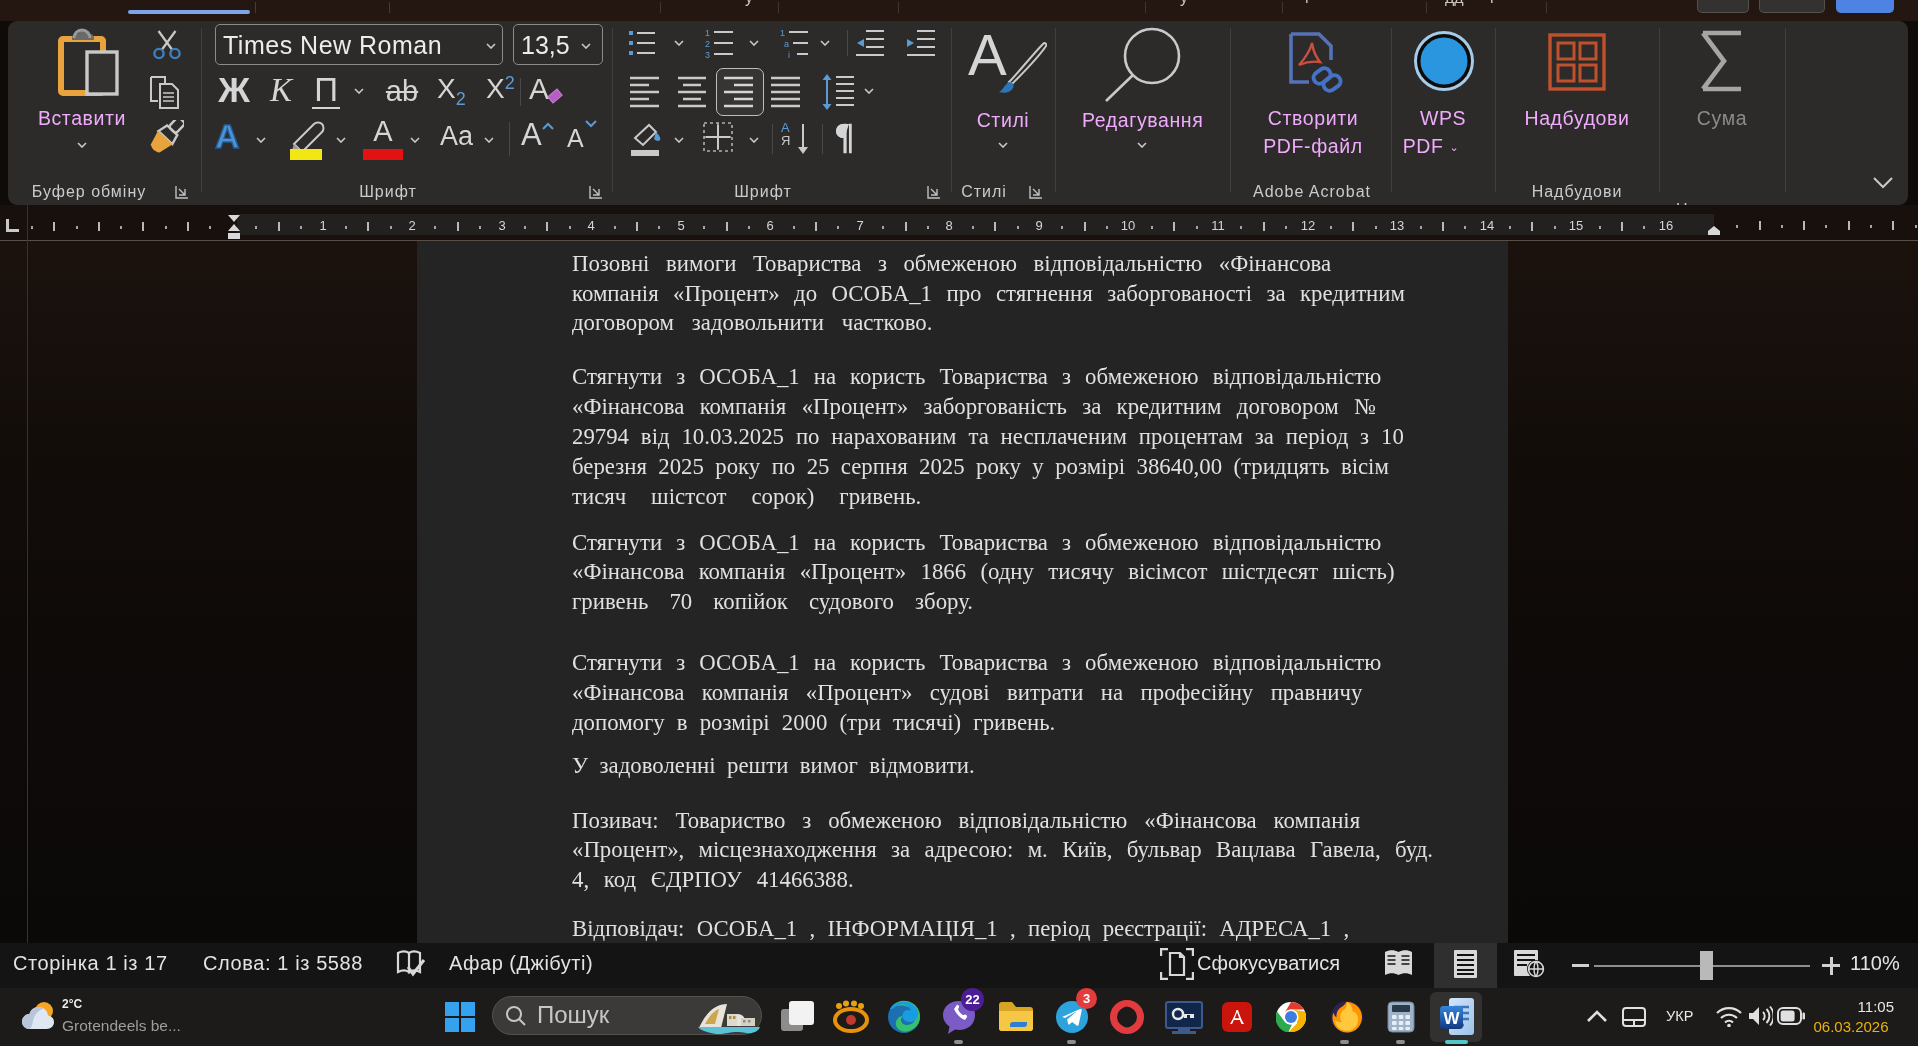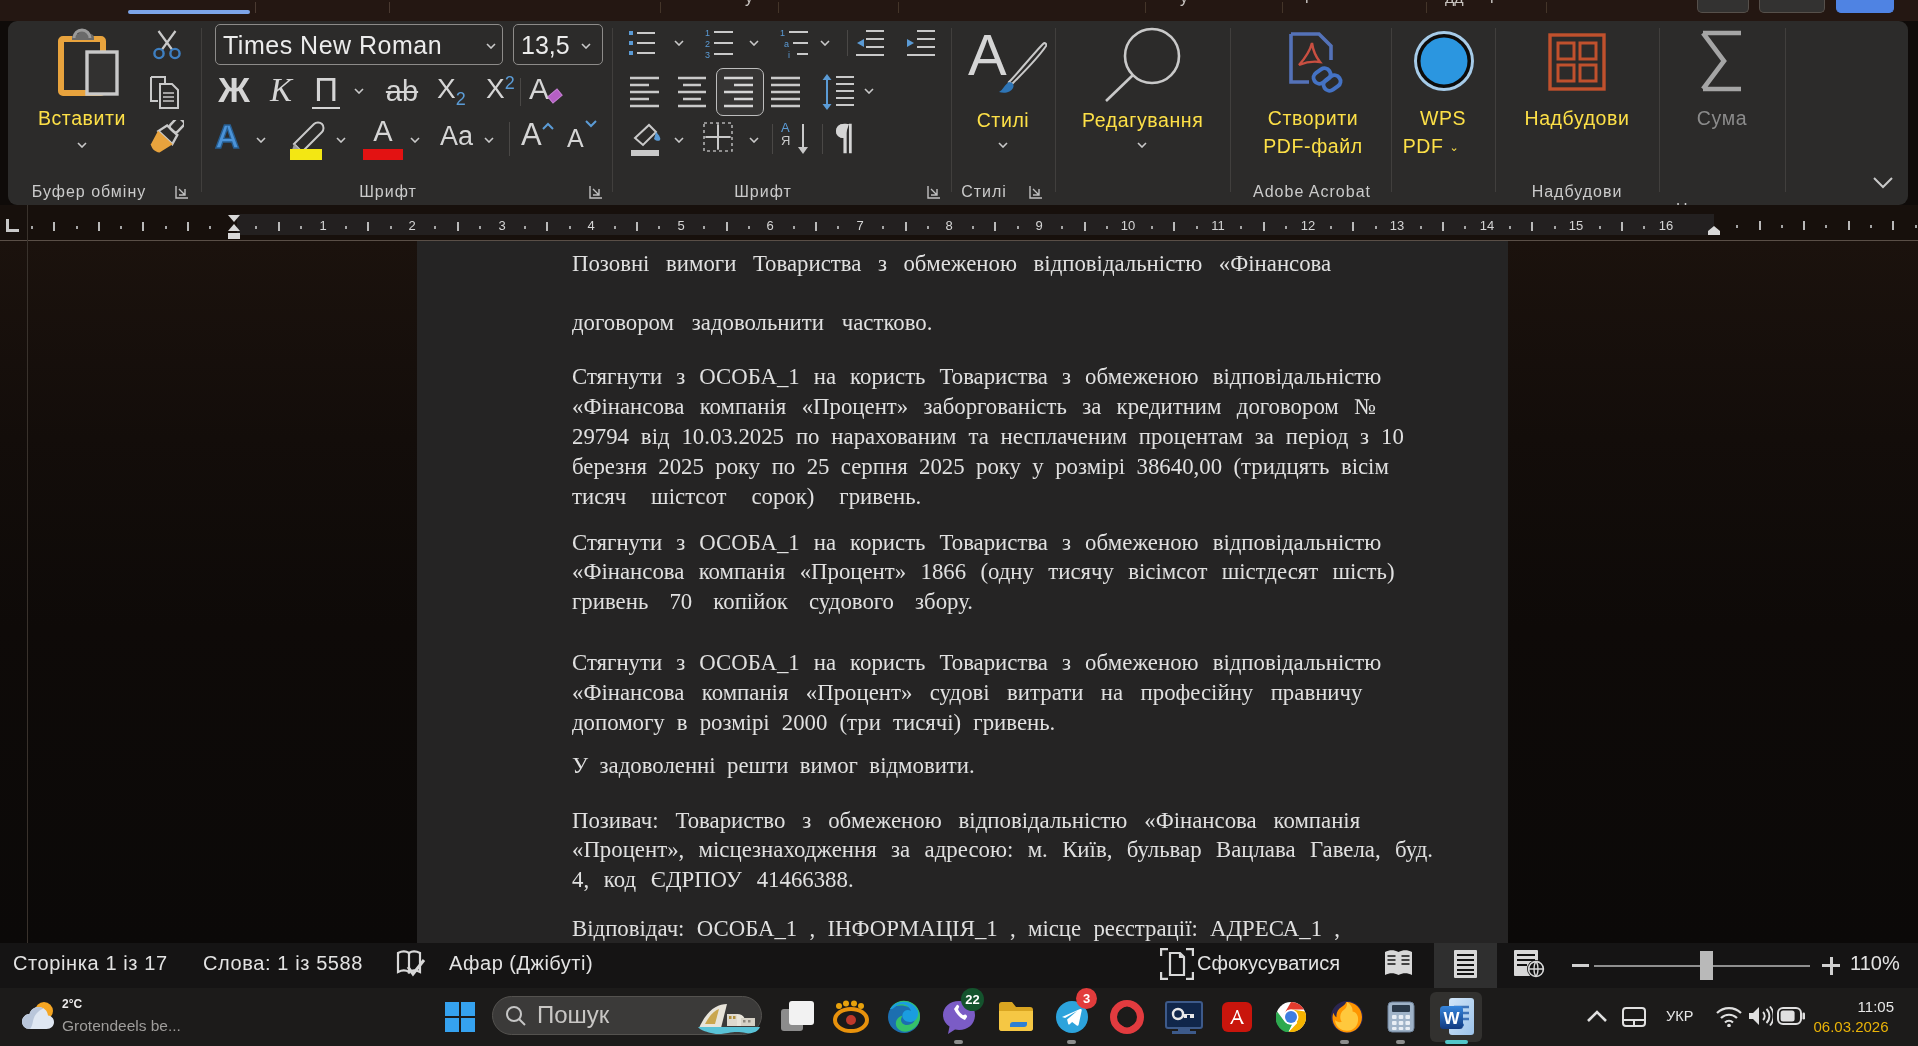--- a/index.html
+++ b/index.html
@@ -5,21 +5,21 @@
 #stage{position:relative;width:1918px;height:1046px;}
 
 #titlebar{left:0;top:0;width:1918px;height:21px;background:#241712;}
 #tabline{left:128px;top:10px;width:122px;height:4px;background:#7da4e8;border-radius:2px;}
 .tbtn{top:0;height:12px;background:#333231;border:1px solid #56504b;border-top:none;border-radius:0 0 5px 5px;}
 .tbtn.blue{background:#4f83e3;border-color:#4f83e3;}
 
 #ribbon{left:8px;top:21px;width:1900px;height:184px;background:#2c2b2a;border-radius:9px;}
 .gsep{position:absolute;width:1px;background:#413f3d;top:28px;height:164px;}
 .glabel{position:absolute;top:183px;height:18px;line-height:18px;font-size:16px;letter-spacing:1px;color:#cbcbcb;text-align:center;white-space:nowrap;}
-.biglabel{position:absolute;font-size:19.5px;letter-spacing:0.6px;height:24px;line-height:24px;color:#fde047;text-align:center;white-space:nowrap;}
+.biglabel{position:absolute;font-size:19.5px;letter-spacing:0.6px;height:24px;line-height:24px;color:#f0abfc;text-align:center;white-space:nowrap;}
 .chev{position:absolute;width:10px;height:6px;}
 </style></head><body>
 <div id="stage">
 <div class="abs" id="titlebar"></div>
 <div class="abs" id="tabline"></div>
 <div class="abs tbtn" style="left:1697px;width:50px;"></div>
 <div class="abs tbtn" style="left:1759px;width:64px;"></div>
 <div class="abs tbtn blue" style="left:1836px;width:56px;"></div>
 <div class="abs" style="left:255px;top:2px;width:1px;height:11px;background:#4a3a31"></div>
 <div class="abs" style="left:389px;top:2px;width:1px;height:11px;background:#4a3a31"></div>
@@ -388,37 +388,38 @@
 <div class="abs" style="left:1915px;top:225px;width:1.6px;height:2.8px;background:#a5a5a5;"></div>
 <svg class="abs" style="left:1707px;top:226px" width="14" height="9" viewBox="0 0 14 9">
  <path d="M7 0l6 5v4H1V5z" fill="#d8d8d8"></path>
 </svg>
 
 <div class="abs" style="left:0;top:241px;width:1918px;height:703px;background:linear-gradient(180deg,#1b120d 0%,#130d0a 28%,#0e0a08 55%,#0b0908 100%);"></div>
 <div class="abs" style="left:27px;top:205px;width:1px;height:739px;background:#39322c;"></div>
 <div class="abs" style="left:417px;top:241px;width:1091px;height:703px;background:#252424;"></div>
 <div id="doc" class="abs" style="left:572px;top:241px;width:900px;height:703px;font-family:'Liberation Serif',serif;font-size:22.8px;color:#e0e0e0;">
 <div class="abs" style="left:0;top:7.6px;line-height:29.9px;white-space:nowrap;word-spacing:10.86px;">Позовні вимоги Товариства з обмеженою відповідальністю «Фінансова</div>
+<div class="abs" style="left:0;top:37.5px;line-height:29.9px;white-space:nowrap;word-spacing:8.75px;">компанія «Процент» до ОСОБА_1 про стягнення заборгованості за кредитним</div>
 <div class="abs" style="left:0;top:67.4px;line-height:29.9px;white-space:nowrap;word-spacing:12.1px;">договором задовольнити частково.</div>
 <div class="abs" style="left:0;top:120.9px;line-height:29.9px;white-space:nowrap;word-spacing:8.34px;">Стягнути з ОСОБА_1 на користь Товариства з обмеженою відповідальністю</div>
 <div class="abs" style="left:0;top:150.8px;line-height:29.9px;white-space:nowrap;word-spacing:9.63px;">«Фінансова компанія «Процент» заборгованість за кредитним договором №</div>
 <div class="abs" style="left:0;top:180.7px;line-height:29.9px;white-space:nowrap;word-spacing:6.17px;">29794 від 10.03.2025 по нарахованим та несплаченим процентам за період з 10</div>
 <div class="abs" style="left:0;top:210.6px;line-height:29.9px;white-space:nowrap;word-spacing:5.7px;">березня 2025 року по 25 серпня 2025 року у розмірі 38640,00 (тридцять вісім</div>
 <div class="abs" style="left:0;top:240.5px;line-height:29.9px;white-space:nowrap;word-spacing:19.19px;">тисяч шістсот сорок) гривень.</div>
 <div class="abs" style="left:0;top:286.5px;line-height:29.9px;white-space:nowrap;word-spacing:8.34px;">Стягнути з ОСОБА_1 на користь Товариства з обмеженою відповідальністю</div>
 <div class="abs" style="left:0;top:316.4px;line-height:29.9px;white-space:nowrap;word-spacing:8.62px;">«Фінансова компанія «Процент» 1866 (одну тисячу вісімсот шістдесят шість)</div>
 <div class="abs" style="left:0;top:346.3px;line-height:29.9px;white-space:nowrap;word-spacing:15.43px;">гривень 70 копійок судового збору.</div>
 <div class="abs" style="left:0;top:407.0px;line-height:29.9px;white-space:nowrap;word-spacing:8.34px;">Стягнути з ОСОБА_1 на користь Товариства з обмеженою відповідальністю</div>
 <div class="abs" style="left:0;top:436.9px;line-height:29.9px;white-space:nowrap;word-spacing:11.72px;">«Фінансова компанія «Процент» судові витрати на професійну правничу</div>
 <div class="abs" style="left:0;top:466.8px;line-height:29.9px;white-space:nowrap;word-spacing:6.41px;">допомогу в розмірі 2000 (три тисячі) гривень.</div>
 <div class="abs" style="left:0;top:509.6px;line-height:29.9px;white-space:nowrap;word-spacing:5.75px;">У задоволенні решти вимог відмовити.</div>
 <div class="abs" style="left:0;top:564.5px;line-height:29.9px;white-space:nowrap;word-spacing:11.22px;">Позивач: Товариство з обмеженою відповідальністю «Фінансова компанія</div>
 <div class="abs" style="left:0;top:594.4px;line-height:29.9px;white-space:nowrap;word-spacing:8.67px;">«Процент», місцезнаходження за адресою: м. Київ, бульвар Вацлава Гавела, буд.</div>
 <div class="abs" style="left:0;top:624.3px;line-height:29.9px;white-space:nowrap;word-spacing:9.06px;">4, код ЄДРПОУ 41466388.</div>
-<div class="abs" style="left:0;top:672.5px;line-height:29.9px;white-space:nowrap;word-spacing:6.58px;">Відповідач: ОСОБА_1 , ІНФОРМАЦІЯ_1 , місце реєстрації: АДРЕСА_1 ,</div>
+<div class="abs" style="left:0;top:672.5px;line-height:29.9px;white-space:nowrap;word-spacing:6.58px;">Відповідач: ОСОБА_1 , ІНФОРМАЦІЯ_1 , період реєстрації: АДРЕСА_1 ,</div>
 </div>
 
 <div class="abs" style="left:0;top:943px;width:1918px;height:45px;background:#151414;"></div>
 <div class="abs" style="left:13px;top:943px;height:40px;line-height:40px;font-size:20px;letter-spacing:0.6px;color:#e3e3e3;">Сторінка 1 із 17</div>
 <div class="abs" style="left:203px;top:943px;height:40px;line-height:40px;font-size:20px;letter-spacing:0.6px;color:#e3e3e3;">Слова: 1 із 5588</div>
 <svg class="abs" style="left:396px;top:950px" width="34" height="30" viewBox="0 0 34 30">
  <path d="M2 3c4-2 8-2 11 0v19c-3-2-7-2-11 0zM24 3c-4-2-8-2-11 0v19c3-2 7-2 11 0z" fill="none" stroke="#d8d8d8" stroke-width="2.2"></path>
  <path d="M12 17l5 7 11-14" stroke="#d8d8d8" stroke-width="3" fill="none"></path>
 </svg>
 <div class="abs" style="left:449px;top:943px;height:40px;line-height:40px;font-size:20px;letter-spacing:0.5px;color:#e3e3e3;">Афар (Джібуті)</div>
@@ -574,21 +575,21 @@
  <rect x="9" y="0" width="25" height="37" rx="3" fill="url(#wg)"></rect>
  <path d="M14 9h15M14 15h15M14 21h15M14 27h10" stroke="#3f74b8" stroke-width="2.4"></path>
  <rect x="0" y="8" width="23" height="23" rx="3.5" fill="url(#wb)"></rect>
  <text x="11.5" y="25.5" text-anchor="middle" font-size="17" font-weight="bold" fill="#fff" font-family="Liberation Sans">W</text>
 </svg>
 <div class="abs" style="left:1445px;top:1040px;width:23px;height:4px;border-radius:2px;background:#52c6c9;"></div>
 <div class="abs" style="left:954px;top:1040px;width:9px;height:3.5px;border-radius:2px;background:#8d8d8d;"></div>
 <div class="abs" style="left:1067px;top:1040px;width:9px;height:3.5px;border-radius:2px;background:#8d8d8d;"></div>
 <div class="abs" style="left:1340px;top:1040px;width:9px;height:3.5px;border-radius:2px;background:#8d8d8d;"></div>
 <div class="abs" style="left:1396px;top:1040px;width:9px;height:3.5px;border-radius:2px;background:#8d8d8d;"></div>
-<div class="abs" style="left:961px;top:988px;width:23px;height:23px;border-radius:50%;background:#14532d;color:#fff;font-size:13px;font-weight:bold;text-align:center;line-height:23px;">22</div>
+<div class="abs" style="left:961px;top:988px;width:23px;height:23px;border-radius:50%;background:#4c1d95;color:#fff;font-size:13px;font-weight:bold;text-align:center;line-height:23px;">22</div>
 <div class="abs" style="left:1076px;top:988px;width:21px;height:21px;border-radius:50%;background:#e23c3c;color:#fff;font-size:13px;font-weight:bold;text-align:center;line-height:21px;">3</div>
 
 <svg class="abs" style="left:1586px;top:1009px" width="22" height="14" viewBox="0 0 22 14">
       <path d="M2 12L11 3l9 9" stroke="#e0e0e0" stroke-width="2.6" fill="none"></path>
     </svg>
 <svg class="abs" style="left:1622px;top:1007px" width="24" height="20" viewBox="0 0 24 20">
  <rect x="1" y="1" width="22" height="18" rx="3" fill="none" stroke="#e0e0e0" stroke-width="2"></rect>
  <path d="M1 13h22M12 13v6" stroke="#e0e0e0" stroke-width="2"></path>
 </svg>
 <div class="abs" style="left:1666px;top:1008px;font-size:14.5px;color:#e6e6e6;">УКР</div>

